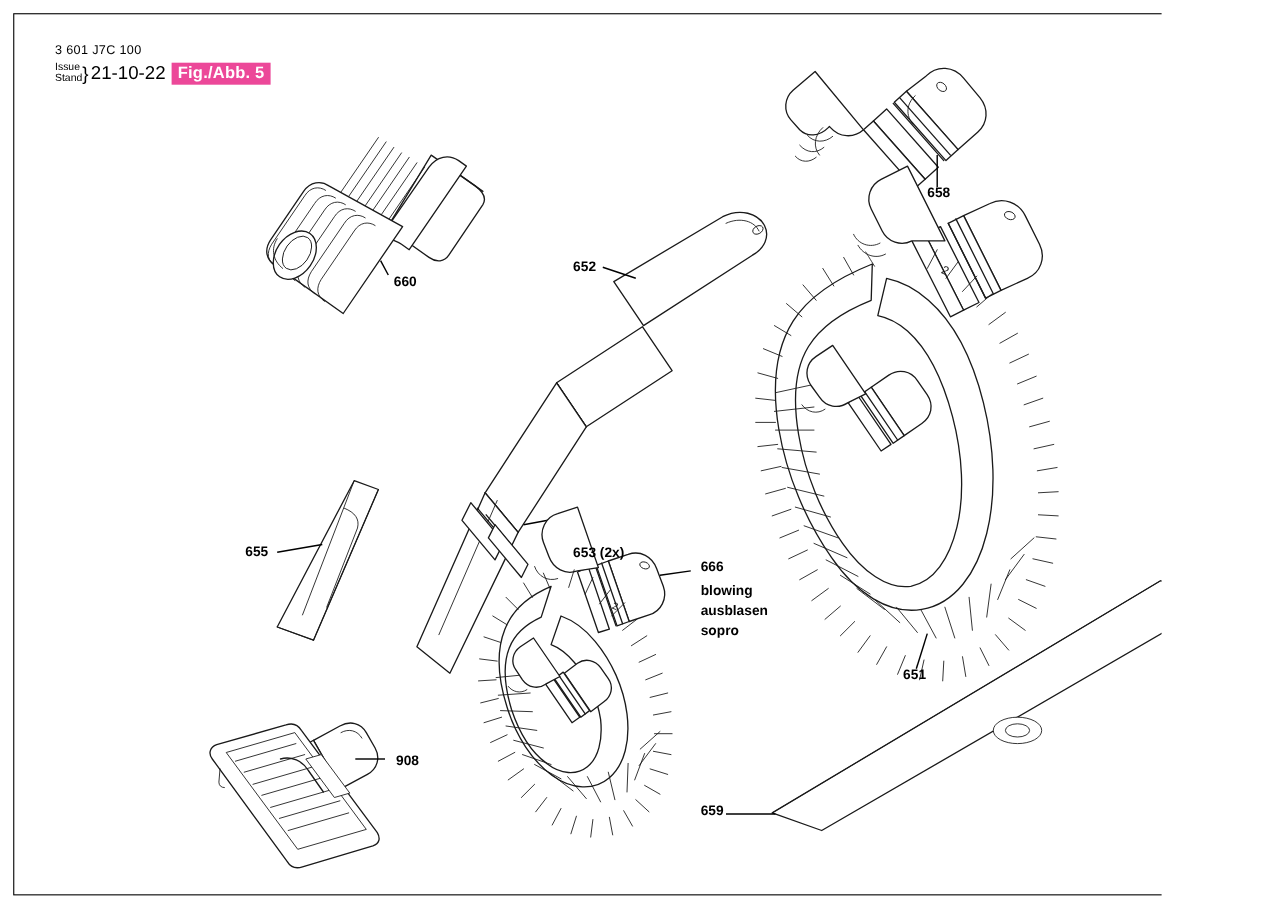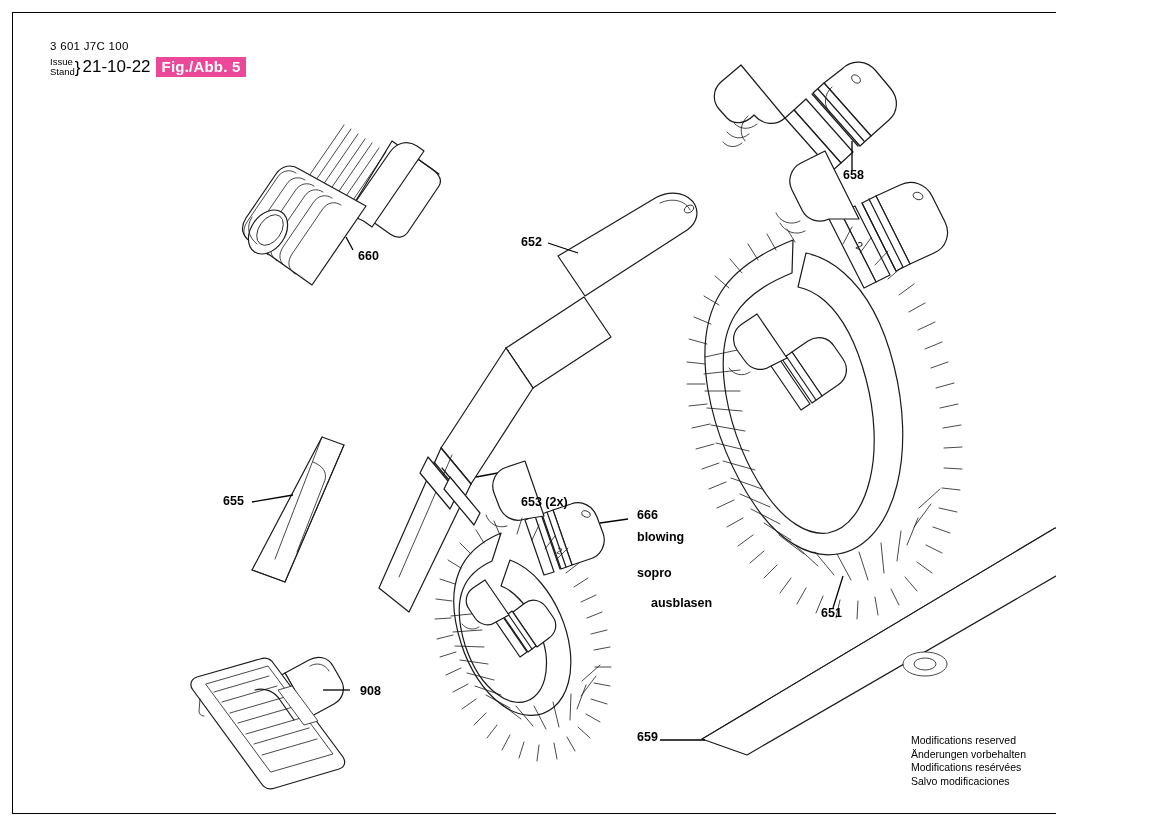--- a/index.html
+++ b/index.html
@@ -443,26 +443,20 @@
 
   </svg>
 
   <div class="callout" style="left:358px; top:249px;">660</div>
   <div class="callout" style="left:521px; top:235px;">652</div>
   <div class="callout" style="left:843px; top:168px;">658</div>
   <div class="callout" style="left:521px; top:459px;margin-top:36px;">653 (2x)</div>
   <div class="callout" style="left:223px; top:494px;">655</div>
   <div class="callout" style="left:637px; top:508px;">666</div>
   <div class="callout" style="left:637px; top:530px;">blowing</div>
-  <div class="callout" style="left:651px; top:548px;margin-top:48px;">ausblasen</div>
+  <div class="callout" style="left:637px; top:548px;">ausblasen</div>
   <div class="callout" style="left:637px; top:566px;">sopro</div>
   <div class="callout" style="left:821px; top:606px;">651</div>
   <div class="callout" style="left:360px; top:684px;">908</div>
   <div class="callout" style="left:637px; top:730px;">659</div>
 
-  <div id="footer">
-    <div>Modifications reserved</div>
-    <div>Änderungen vorbehalten</div>
-    <div>Modifications resérvées</div>
-    <div>Salvo modificaciones</div>
-  </div>
 
 </div>
 
 </body></html>

